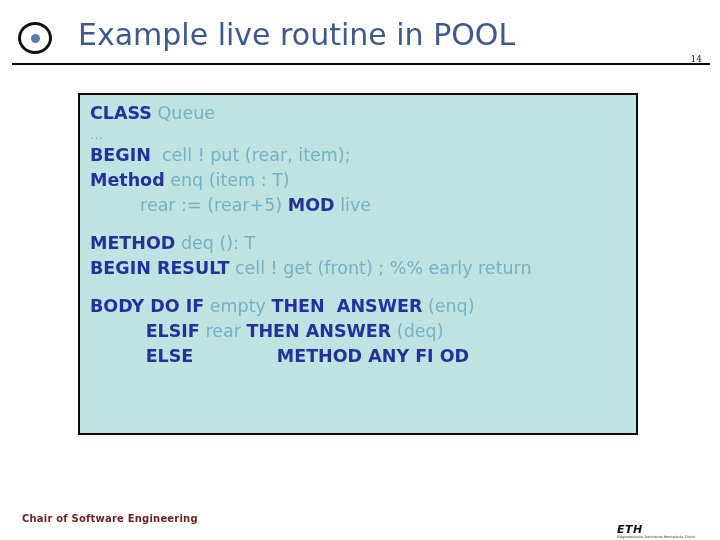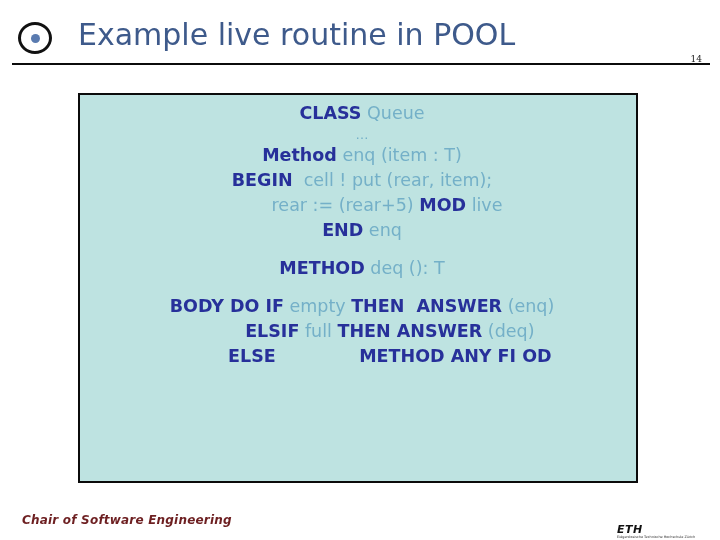--- a/index.html
+++ b/index.html
@@ -65,26 +65,25 @@
     position: absolute;
     left: 12px; top: 63px;
     width: 698px; height: 0;
     border-top: 2px solid #0b0b0b;
   }
 
   
   #code-box {
     position: absolute;
     left: 78px; top: 93px;
-    width: 560px; height: 390px;
+    width: 560px; height: 342px;
     background: #bee3e1;
     border: 2px solid #0b0b0b;
     box-sizing: border-box;
     overflow: hidden;
-    text-align: center;
   }
   #code-lines {
     position: absolute;
     left: 10px; top: 6px;
     right: 2px;
   }
   .ln {
     font-size: 17.5px;
     line-height: 25px;
     color: #6aa8c6;
@@ -103,23 +102,22 @@
   .ln.dots {
     font-size: 13px;
     line-height: 17px;
     color: #7fb6cc;
   }
 
   
   #footer-credit {
     position: absolute;
     left: 22px; top: 513px;
-    font-size: 12px;
+    font-size: 10px;
     font-weight: bold;
-    font-style: italic;
     color: #6d1f21;
     letter-spacing: 0.2px;
   }
   #eth-logo {
     position: absolute;
     left: 617px; top: 524px;
     width: 92px; height: 26px;
   }
   #eth-logo .eth-word {
     font-size: 11px;
@@ -151,29 +149,29 @@
 
   <div id="page-number">14</div>
 
   <div id="title-rule"></div>
 </div>
 
 <div id="code-box">
   <div id="code-lines">
       <div class="ln"><span class="kw">CLASS</span><span class="pl"> Queue</span></div>
       <div class="ln dots"><span class="pl">…</span></div>
+      <div class="ln"><span class="kw">BEGIN</span><span class="pl">  cell ! put (rear, item);</span></div>
       <div class="ln"><span class="kw">Method</span><span class="pl"> enq (item : T)</span></div>
-      <div class="ln"><span class="kw">BEGIN</span><span class="pl">  cell ! put (rear, item);</span></div>
       <div class="ln"><span class="pl">         rear := (rear+5) </span><span class="kw">MOD</span><span class="pl"> live</span></div>
-      <div class="ln"><span class="kw">END</span><span class="pl"> enq</span></div>
       <div class="ln gap">&nbsp;</div>
       <div class="ln"><span class="kw">METHOD</span><span class="pl"> deq (): T</span></div>
+      <div class="ln"><span class="kw">BEGIN RESULT</span><span class="pl"> cell ! get (front) ; %% early return</span></div>
       <div class="ln gap">&nbsp;</div>
       <div class="ln"><span class="kw">BODY DO IF</span><span class="pl"> empty </span><span class="kw">THEN  ANSWER</span><span class="pl"> (enq)</span></div>
-      <div class="ln"><span class="pl">          </span><span class="kw">ELSIF</span><span class="pl"> full </span><span class="kw">THEN ANSWER</span><span class="pl"> (deq)</span></div>
+      <div class="ln"><span class="pl">          </span><span class="kw">ELSIF</span><span class="pl"> rear </span><span class="kw">THEN ANSWER</span><span class="pl"> (deq)</span></div>
       <div class="ln"><span class="pl">          </span><span class="kw">ELSE</span><span class="pl">               </span><span class="kw">METHOD ANY FI OD</span></div>
     </div>
 </div>
 
 <div id="footer-credit">Chair of Software Engineering</div>
 
 <div id="eth-logo">
   <div class="eth-word">ETH</div>
   <div class="eth-sub">Eidgenössische Technische Hochschule Zürich</div>
   <div class="eth-sub">Swiss Federal Institute of Technology Zurich</div>

